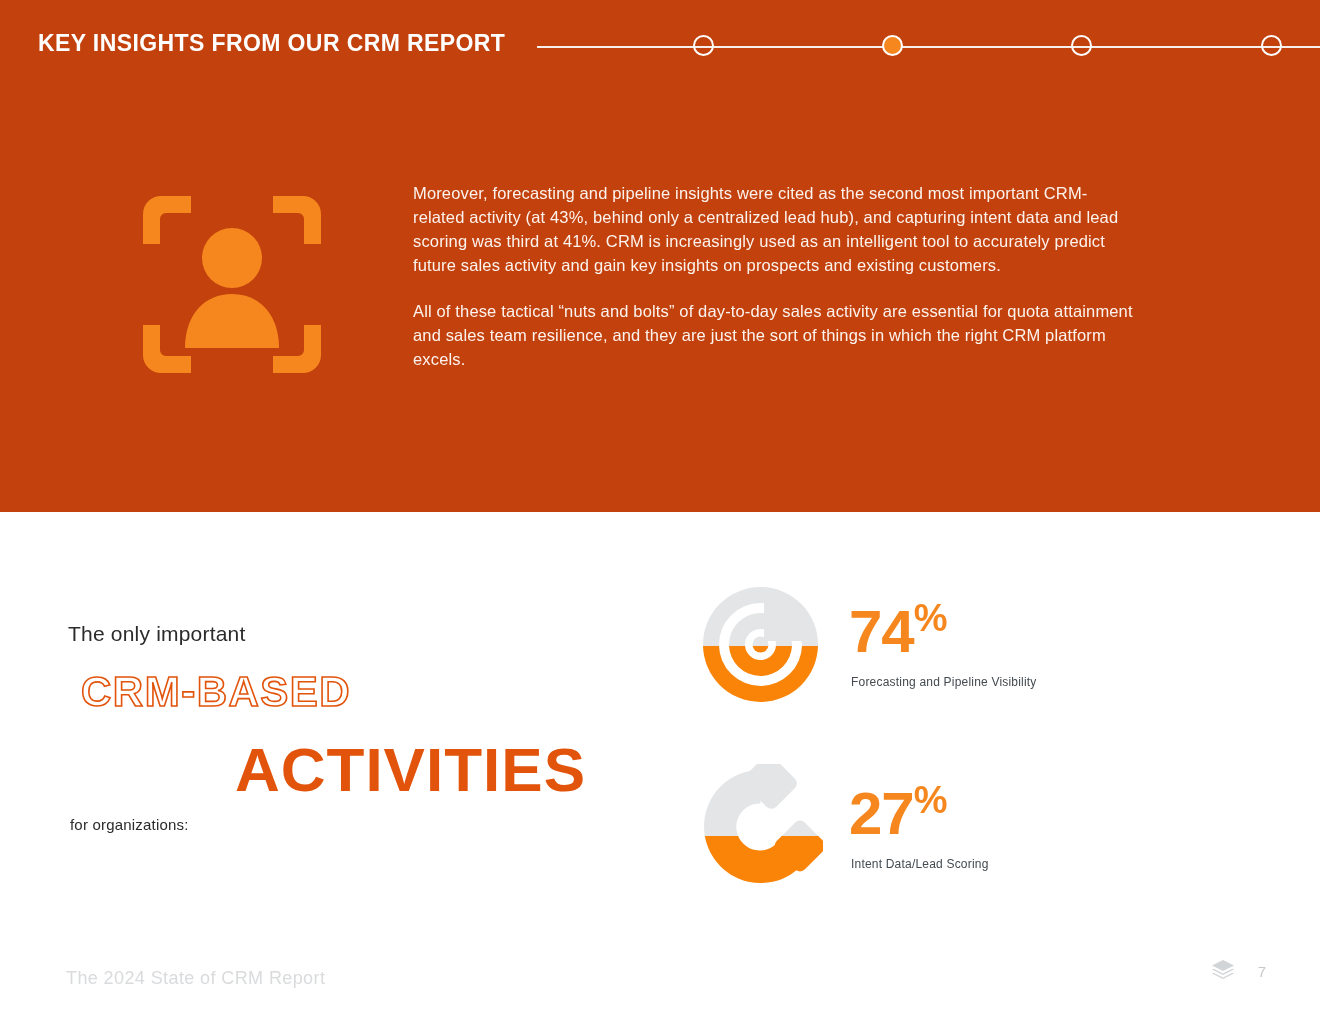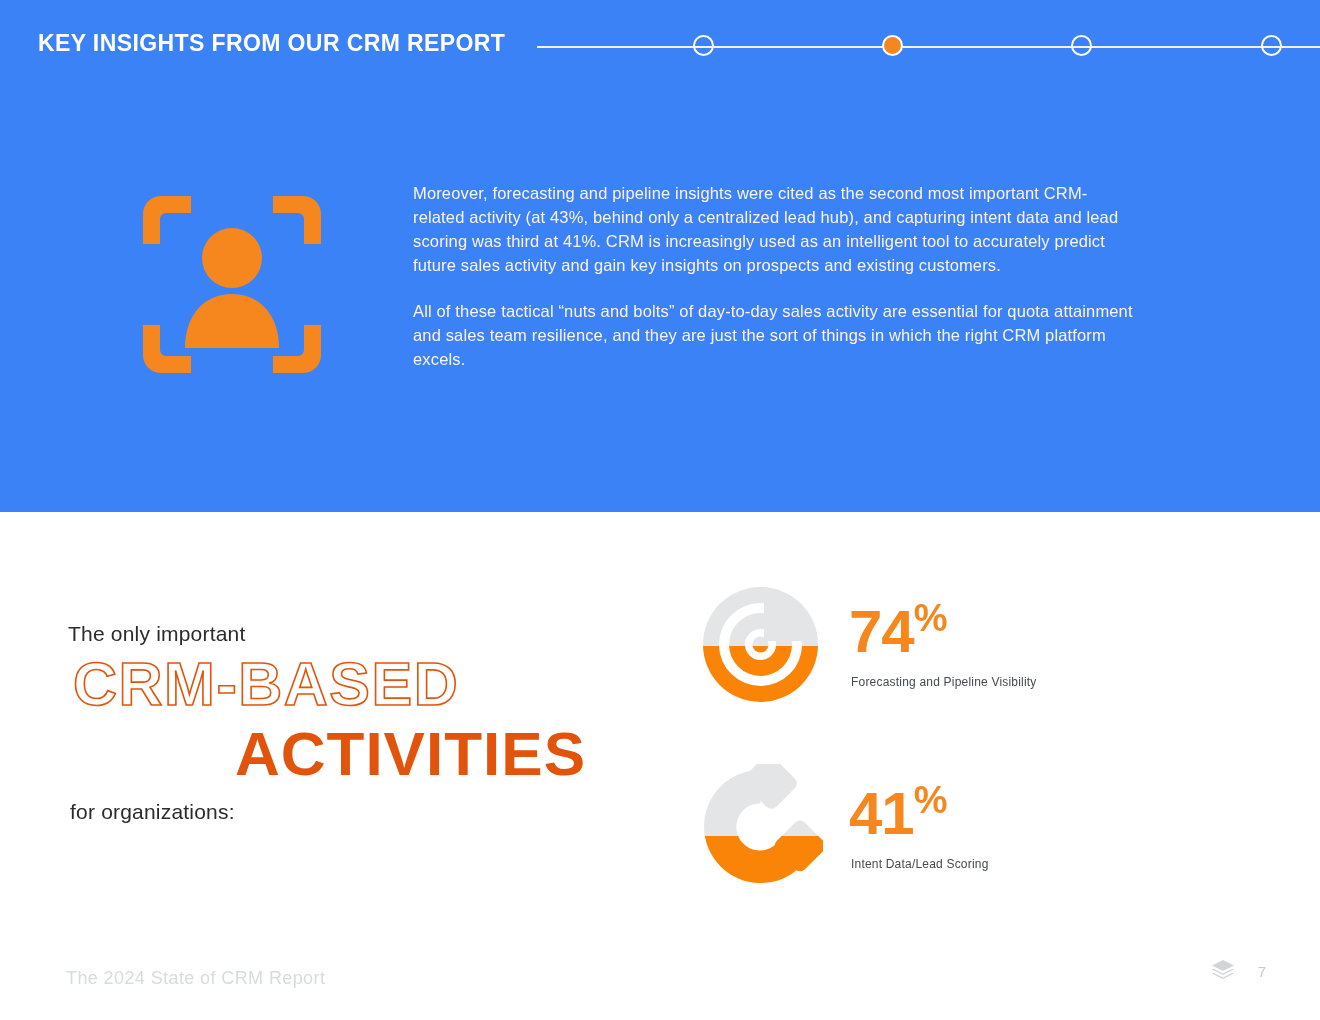--- a/index.html
+++ b/index.html
@@ -15,21 +15,21 @@
     position: relative;
   }
 
   
   .hero {
     position: absolute;
     left: 0;
     top: 0;
     width: 1320px;
     height: 512px;
-    background: #3b82f6;
+    background: #c2410c;
   }
 
   .hero-header {
     position: absolute;
     left: 0;
     top: 0;
     width: 1320px;
     height: 92px;
   }
 
@@ -112,41 +112,41 @@
     top: 110px;
     width: 520px;
   }
   .headline-kicker {
     font-size: 21px;
     color: #2b2b2b;
     letter-spacing: 0.2px;
     margin: 0 0 6px 2px;
   }
   .headline-outline {
-    font-size: 61px;
+    font-size: 42px;
     font-weight: bold;
     letter-spacing: 1.5px;
     line-height: 62px;
     color: transparent;
     -webkit-text-stroke: 1.6px #e2540c;
-    margin: 7px;
+    margin: 15px;
     white-space: nowrap;
   }
   .headline-solid {
     font-size: 62px;
     font-weight: bold;
     letter-spacing: 1px;
     line-height: 64px;
     color: #e2540c;
     margin: 0 0 0 2px;
     white-space: nowrap;
     text-align: right;
   }
   .headline-tail {
-    font-size: 21px;
+    font-size: 15px;
     color: #2b2b2b;
     letter-spacing: 0.2px;
     margin: 14px 0 0 4px;
   }
 
   
   .stat-row {
     position: absolute;
     display: flex;
     align-items: flex-start;
@@ -306,21 +306,21 @@
       </defs>
       <g clip-path="url(#topHalf2)">
           <use href="#magnetArt" fill="#e4e5e6"></use>
         </g>
       <g clip-path="url(#botHalf2)">
           <use href="#magnetArt" fill="#f98407"></use>
         </g>
     </svg>
 
     <div class="stat-text">
-      <div class="stat-value"><span>41</span><span class="pct">%</span></div>
+      <div class="stat-value"><span>27</span><span class="pct">%</span></div>
       <div class="stat-label">Intent Data/Lead Scoring</div>
     </div>
   </div>
 
   <div class="footer-left">The 2024 State of CRM Report</div>
   <div class="footer-right">
     <svg width="26" height="26" viewBox="0 0 26 26">
       <g fill="#d2d5d8">
         <path d="M13 2 L24 7.5 L13 13 L2 7.5 Z"></path>
         <path d="M13 15.4 L3.6 10.7 L2 11.5 L13 17 L24 11.5 L22.4 10.7 Z"></path>

